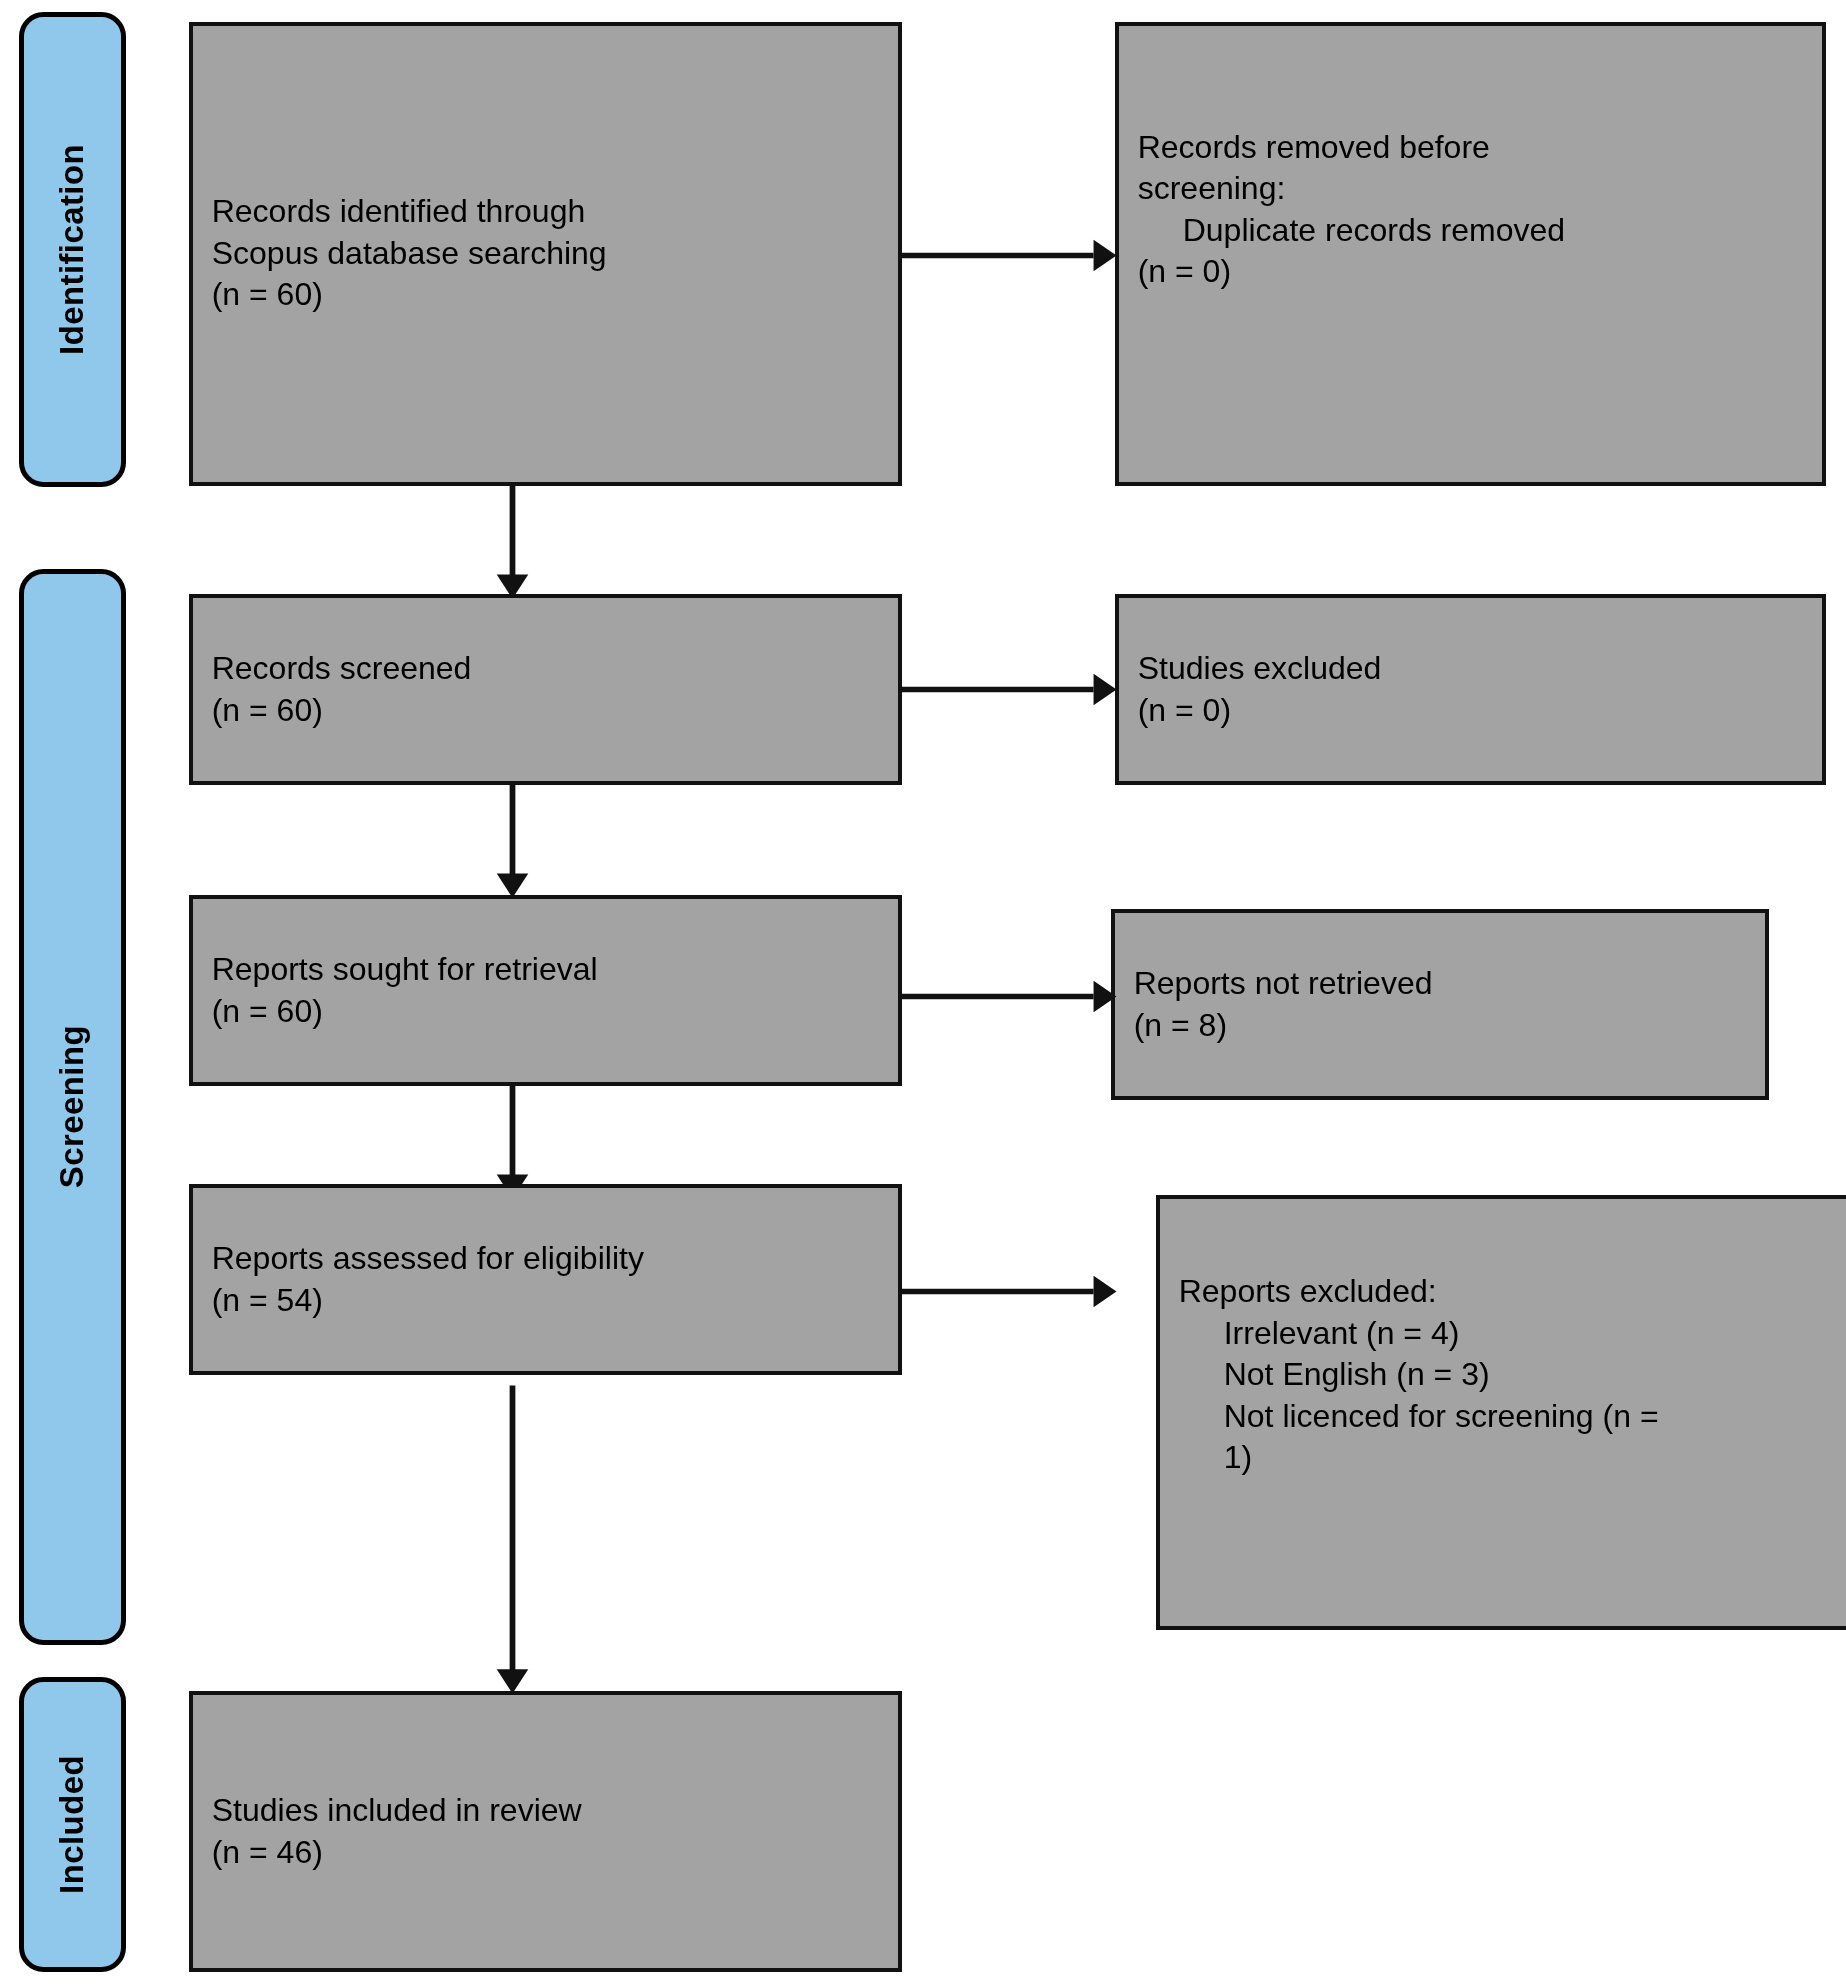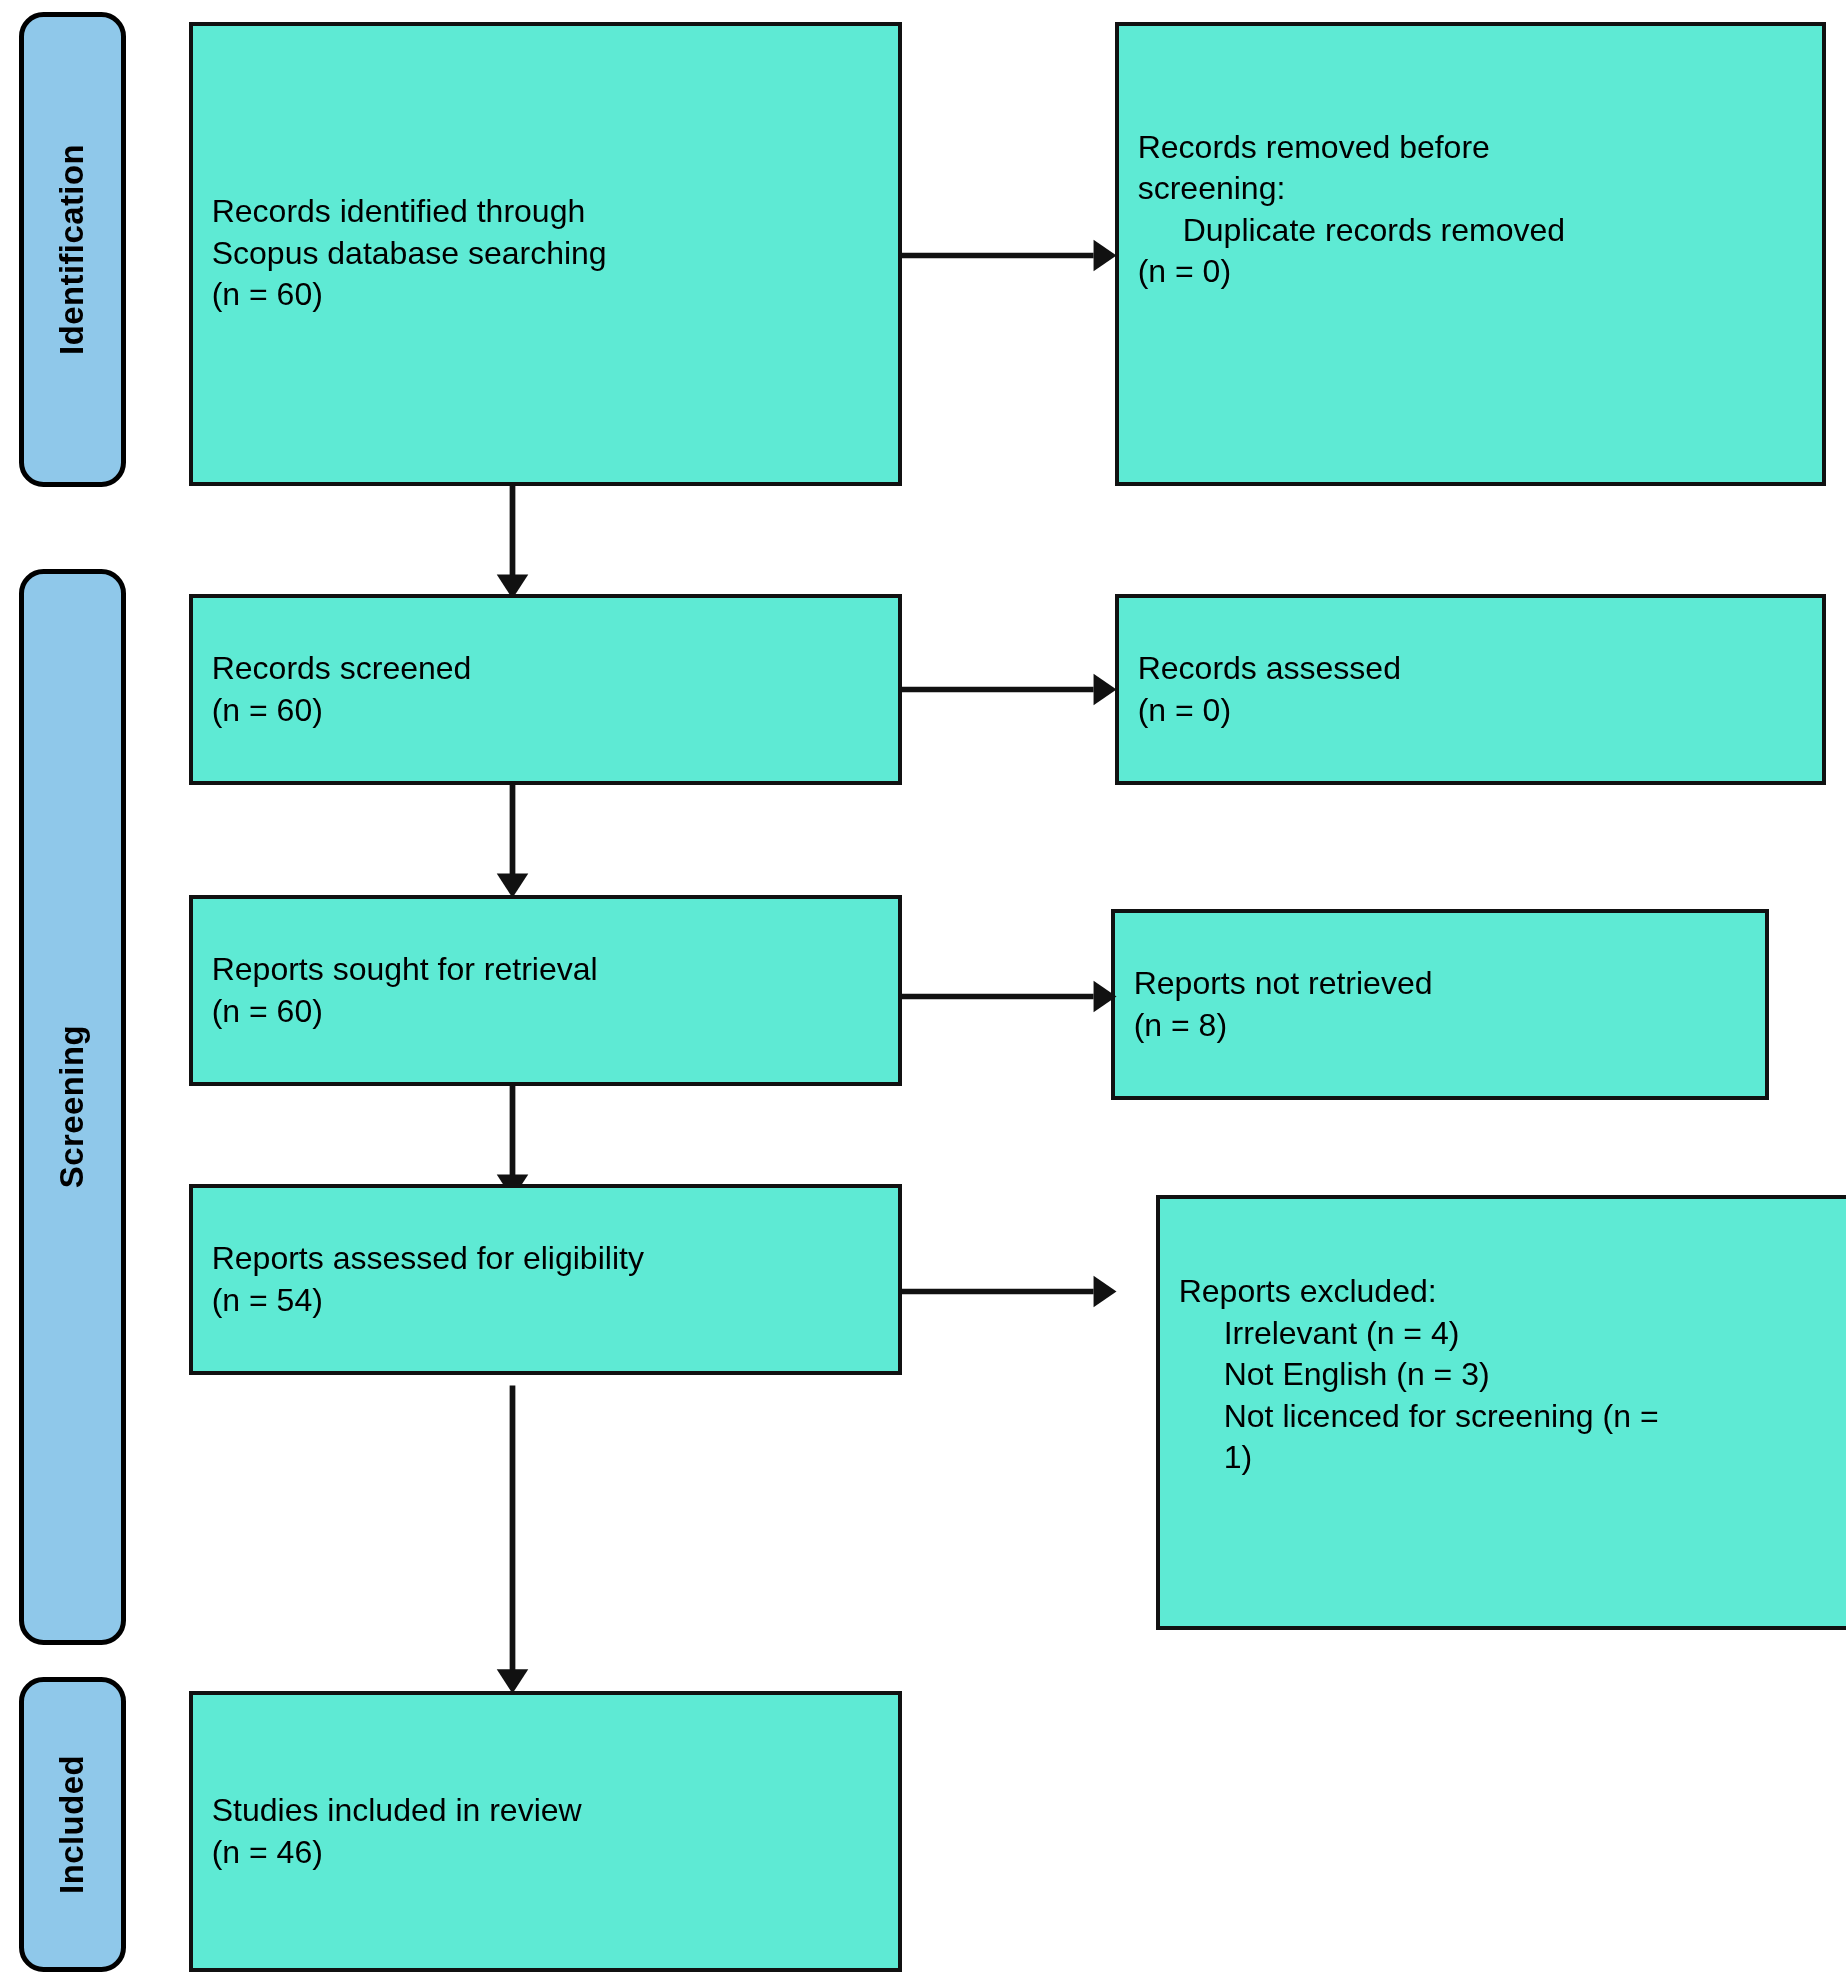--- a/index.html
+++ b/index.html
@@ -36,21 +36,21 @@
     font-size: 33px;
     font-weight: bold;
     letter-spacing: 0.4px;
     white-space: nowrap;
     color: #000000;
   }
 
   
   .flow-box {
     position: absolute;
-    background: #5eead4;
+    background: #a3a3a3;
     border: 4.3px solid #111111;
     box-sizing: border-box;
     display: flex;
     align-items: center;
   }
   .flow-box .box-text {
     padding: 0 18.7px;
     font-size: 32px;
     line-height: 1.30;
     color: #000000;
@@ -116,21 +116,21 @@
 
   <div class="flow-box" style="left:189px; top:594px; width:713px; height:191px;">
     <div class="box-text">
       <span class="ln">Records screened</span>
       <span class="ln">(n = 60)</span>
     </div>
   </div>
 
   <div class="flow-box" style="left:1115px; top:594px; width:711px; height:191px;">
     <div class="box-text">
-      <span class="ln">Records assessed</span>
+      <span class="ln">Studies excluded</span>
       <span class="ln">(n = 0)</span>
     </div>
   </div>
 
   <div class="conn" style="left:901px; top:668px; width:216px; height:43px;">
     <svg width="216" height="43" viewBox="0 0 300 60">
       <line x1="0" y1="30" x2="268" y2="30" stroke="#111111" stroke-width="8"></line>
       <polygon points="268,8 300,30 268,52" fill="#111111"></polygon>
     </svg>
   </div>

